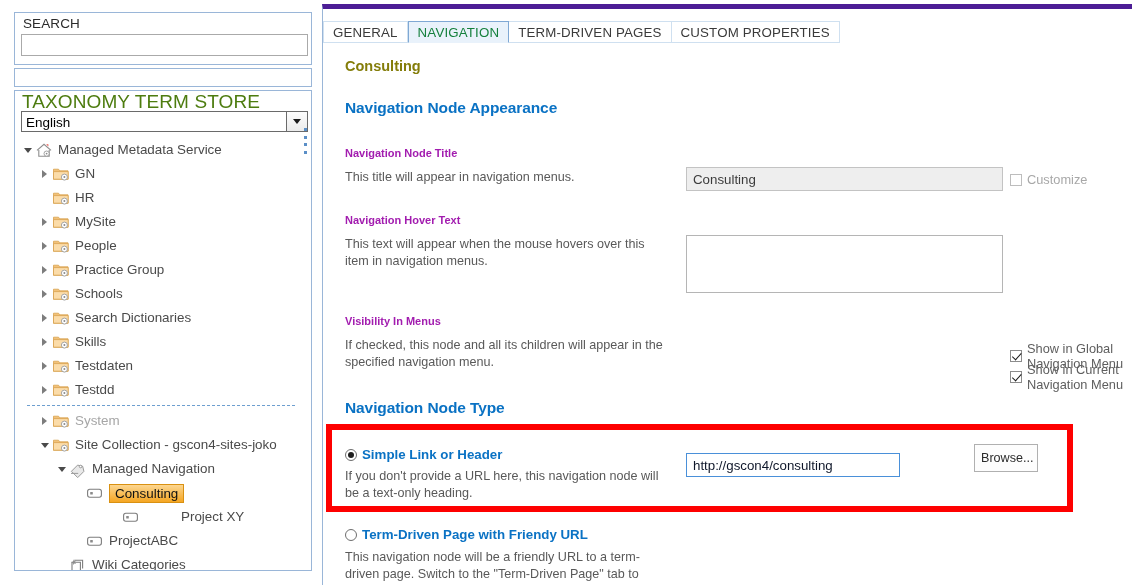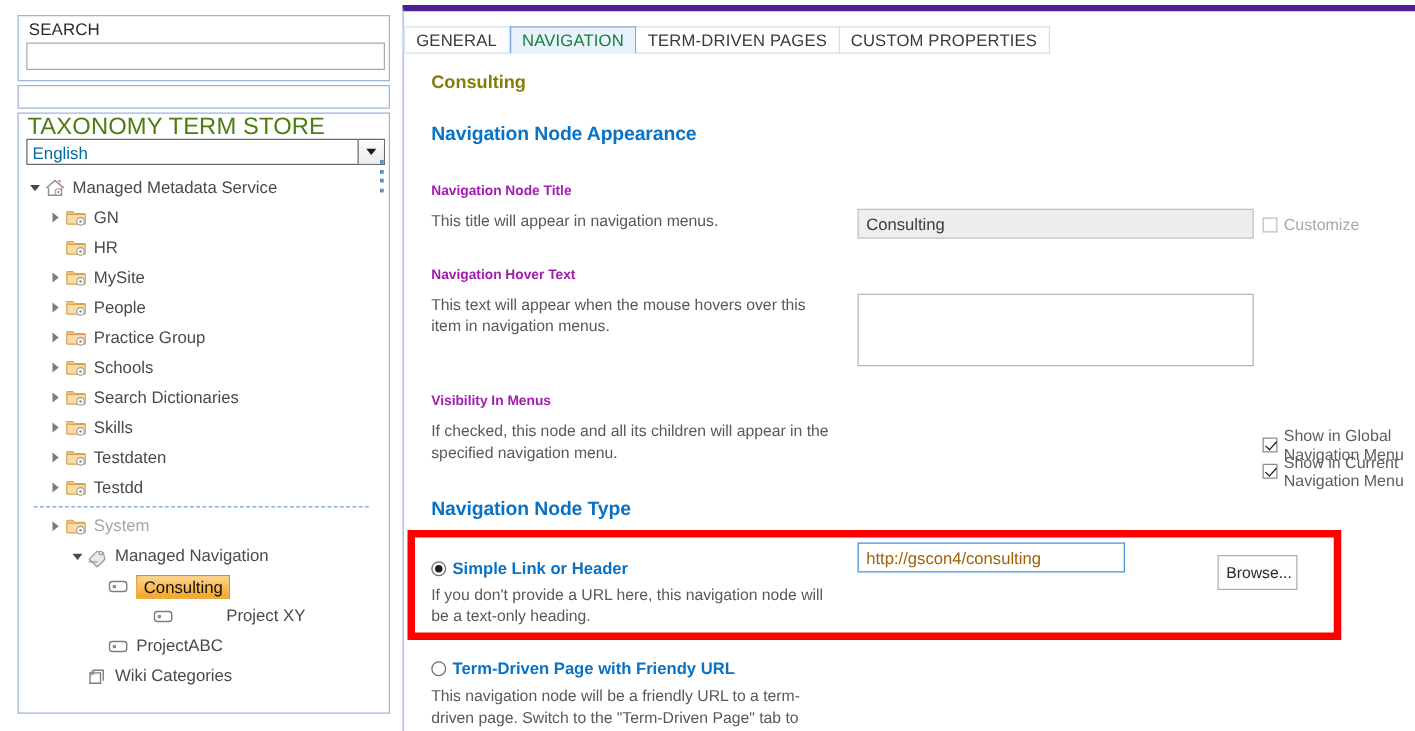--- a/index.html
+++ b/index.html
@@ -76,21 +76,21 @@
     position: relative;
     width: 287px; height: 21px;
     margin-top: 1px;
     border: 1px solid #6a6a6a;
     background: #ffffff;
   }
   .sel-value {
     position: absolute;
     left: 4px; top: 1px;
     font-size: 13.5px;
-    color: #0369a1;
+    color: #000000;
     line-height: 19px;
   }
   .sel-btn {
     position: absolute;
     right: 0; top: 0;
     width: 21px; height: 19px;
     background: linear-gradient(#fdfdfd, #ebebeb);
     border-left: 1px solid #6a6a6a;
     display: flex; align-items: center; justify-content: center;
   }
@@ -312,25 +312,25 @@
   .radio-row {
     position: absolute;
     display: flex; align-items: center;
   }
   .radio-label {
     font-size: 13.3px;
     font-weight: bold;
     color: #0a72c4;
   }
   #url-input {
-    left: 363px; top: 425px;
+    left: 363px; top: 444px;
     width: 214px; height: 24px;
     border: 1px solid #4a90d9;
     background: #ffffff;
-    color: #a16207;
+    color: #0f172a;
   }
   #browse-btn {
     position: absolute;
     left: 651px; top: 435px;
     width: 64px; height: 28px;
     border: 1px solid #b0b0b0;
     background: #fdfdfd;
     font-family: "Liberation Sans", sans-serif;
     font-size: 12.6px;
     color: #2b2b2b;
@@ -523,20 +523,34 @@
             <span class="tico">
               <svg width="18" height="18" viewBox="0 0 18 18">
                 <path d="M1.5 4.2h5l1.3 1.6h8.2v8.4H1.5z" fill="#f2c178" stroke="#d8a24f" stroke-width=".8"></path>
                 <path d="M1.5 6.6h14.7v7.6H1.5z" fill="#fbdca9" stroke="#d8a24f" stroke-width=".8"></path>
                 <circle cx="12.4" cy="12.1" r="3" fill="#ffffff" stroke="#9a9a9a" stroke-width=".9"></circle>
                 <circle cx="12.4" cy="12.1" r="1" fill="#8a8a8a"></circle>
               </svg>
             </span>
             <span class="tlabel dim">System</span>
           </div>
+          <div class="tnode" style="padding-left: 17px;">
+            <span class="twist">
+              <span class="arrow-o"></span>
+            </span>
+            <span class="tico">
+              <svg width="18" height="18" viewBox="0 0 18 18">
+                <path d="M1.5 4.2h5l1.3 1.6h8.2v8.4H1.5z" fill="#f2c178" stroke="#d8a24f" stroke-width=".8"></path>
+                <path d="M1.5 6.6h14.7v7.6H1.5z" fill="#fbdca9" stroke="#d8a24f" stroke-width=".8"></path>
+                <circle cx="12.4" cy="12.1" r="3" fill="#ffffff" stroke="#9a9a9a" stroke-width=".9"></circle>
+                <circle cx="12.4" cy="12.1" r="1" fill="#8a8a8a"></circle>
+              </svg>
+            </span>
+            <span class="tlabel">Site Collection - gscon4-sites-joko</span>
+          </div>
           <div class="tnode" style="padding-left: 34px;">
             <span class="twist">
               <span class="arrow-o"></span>
             </span>
             <span class="tico">
               <svg width="18" height="18" viewBox="0 0 18 18">
                 <path d="M2.4 11.3 8.6 5.1l5.1 1.2 1.2 5.1-6.2 6.2z" fill="#e9e9e9" stroke="#9a9a9a" stroke-width="1"></path>
                 <circle cx="11.6" cy="6.5" r="1.3" fill="#ffffff" stroke="#8e8e8e" stroke-width=".9"></circle>
                 <path d="M2 13.4h7.2" stroke="#9a9a9a" stroke-width="1"></path>
               </svg>

